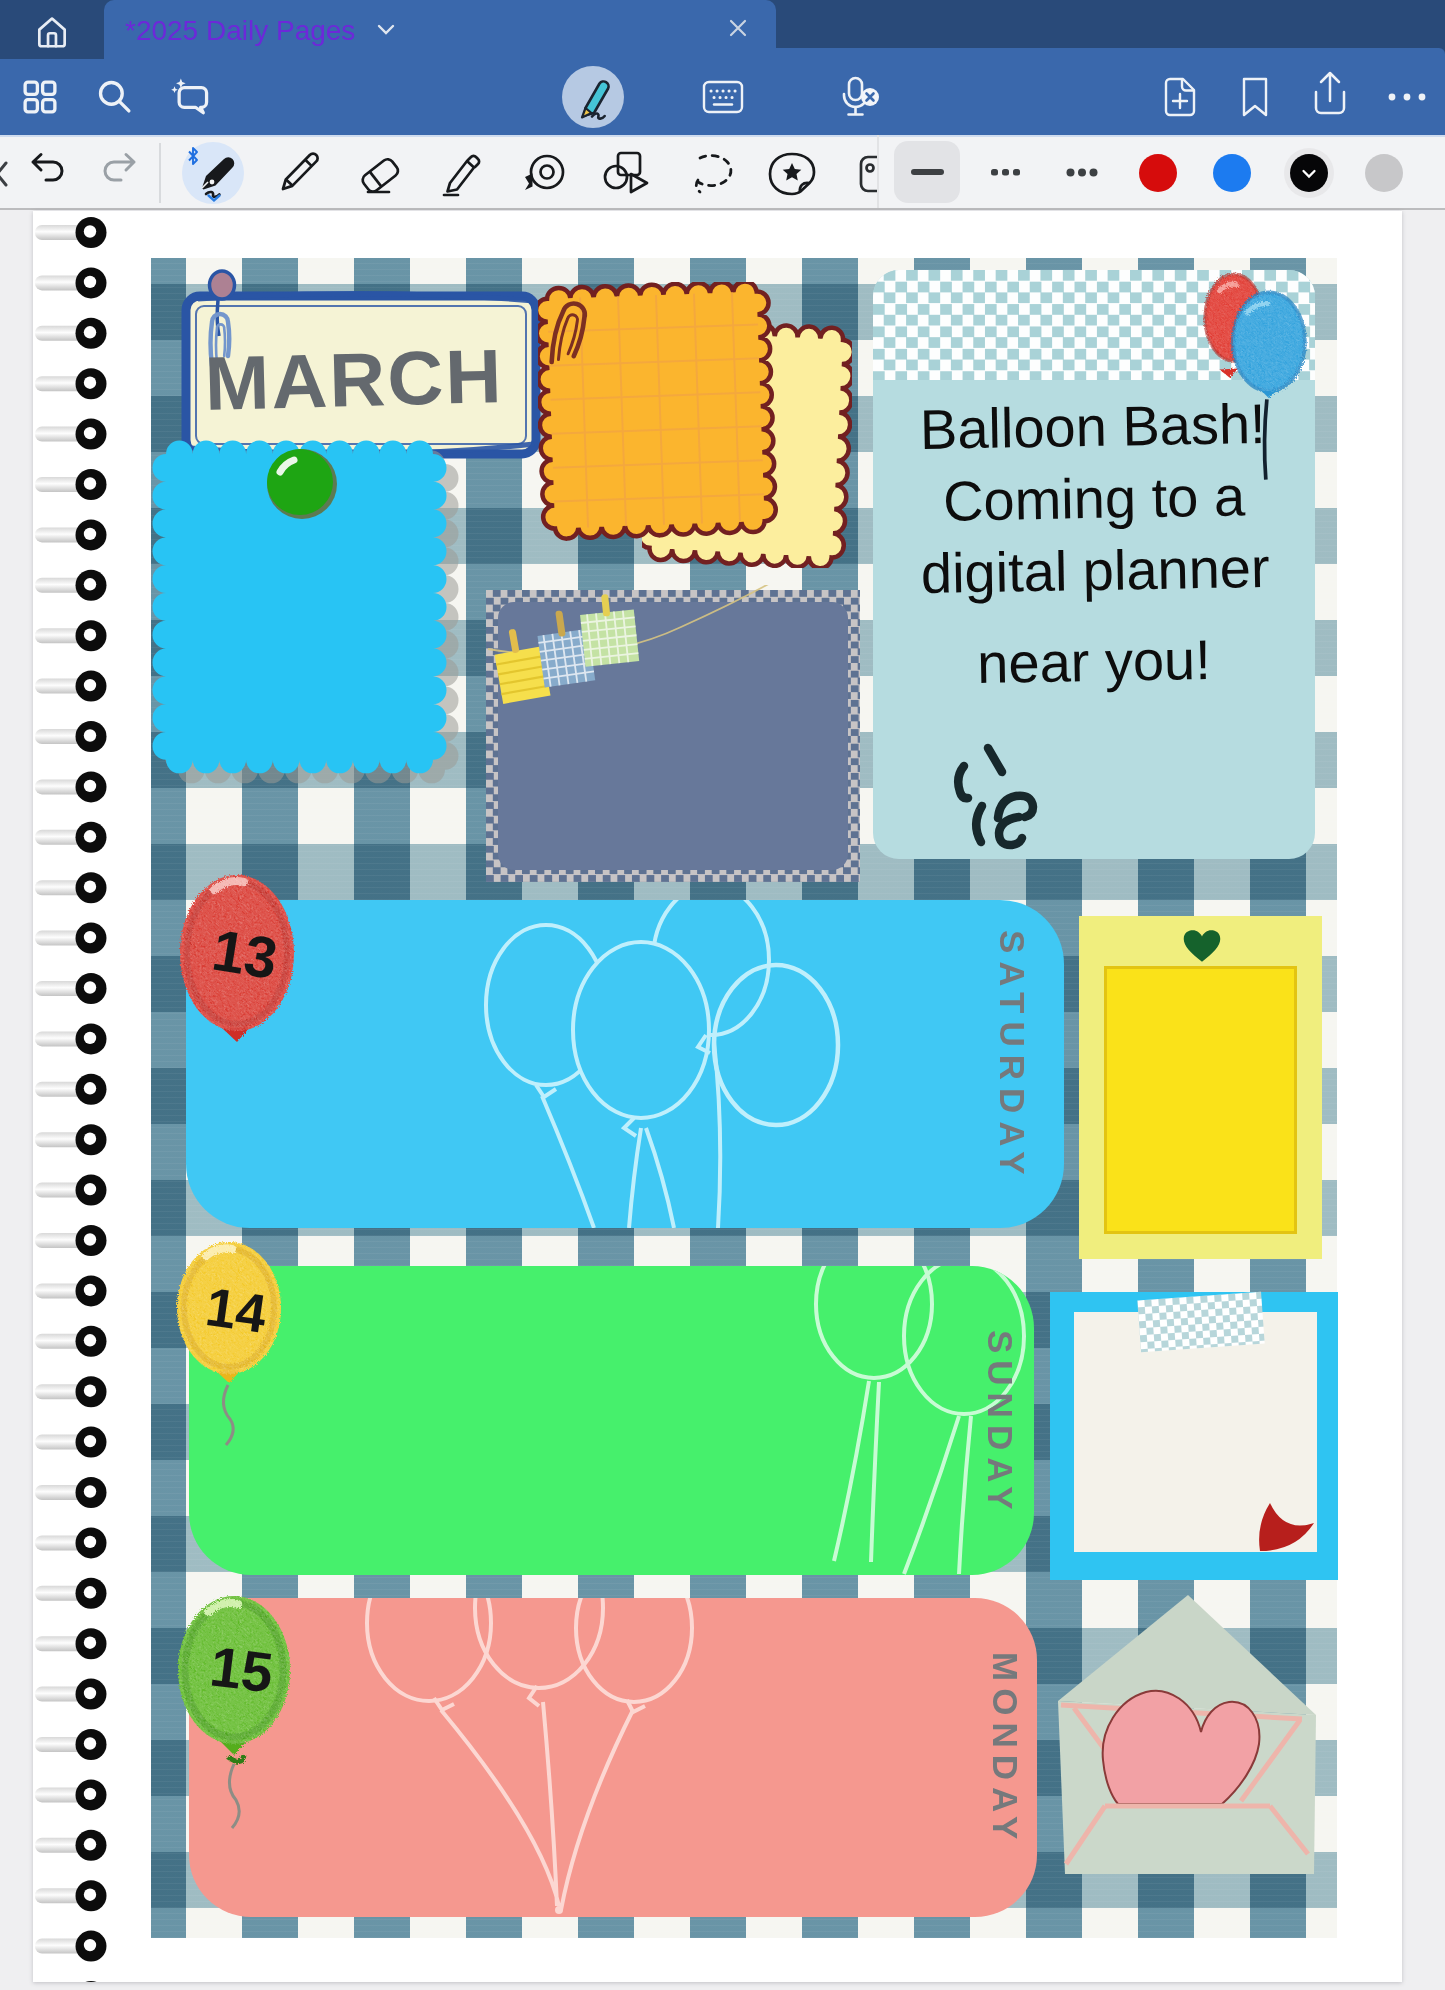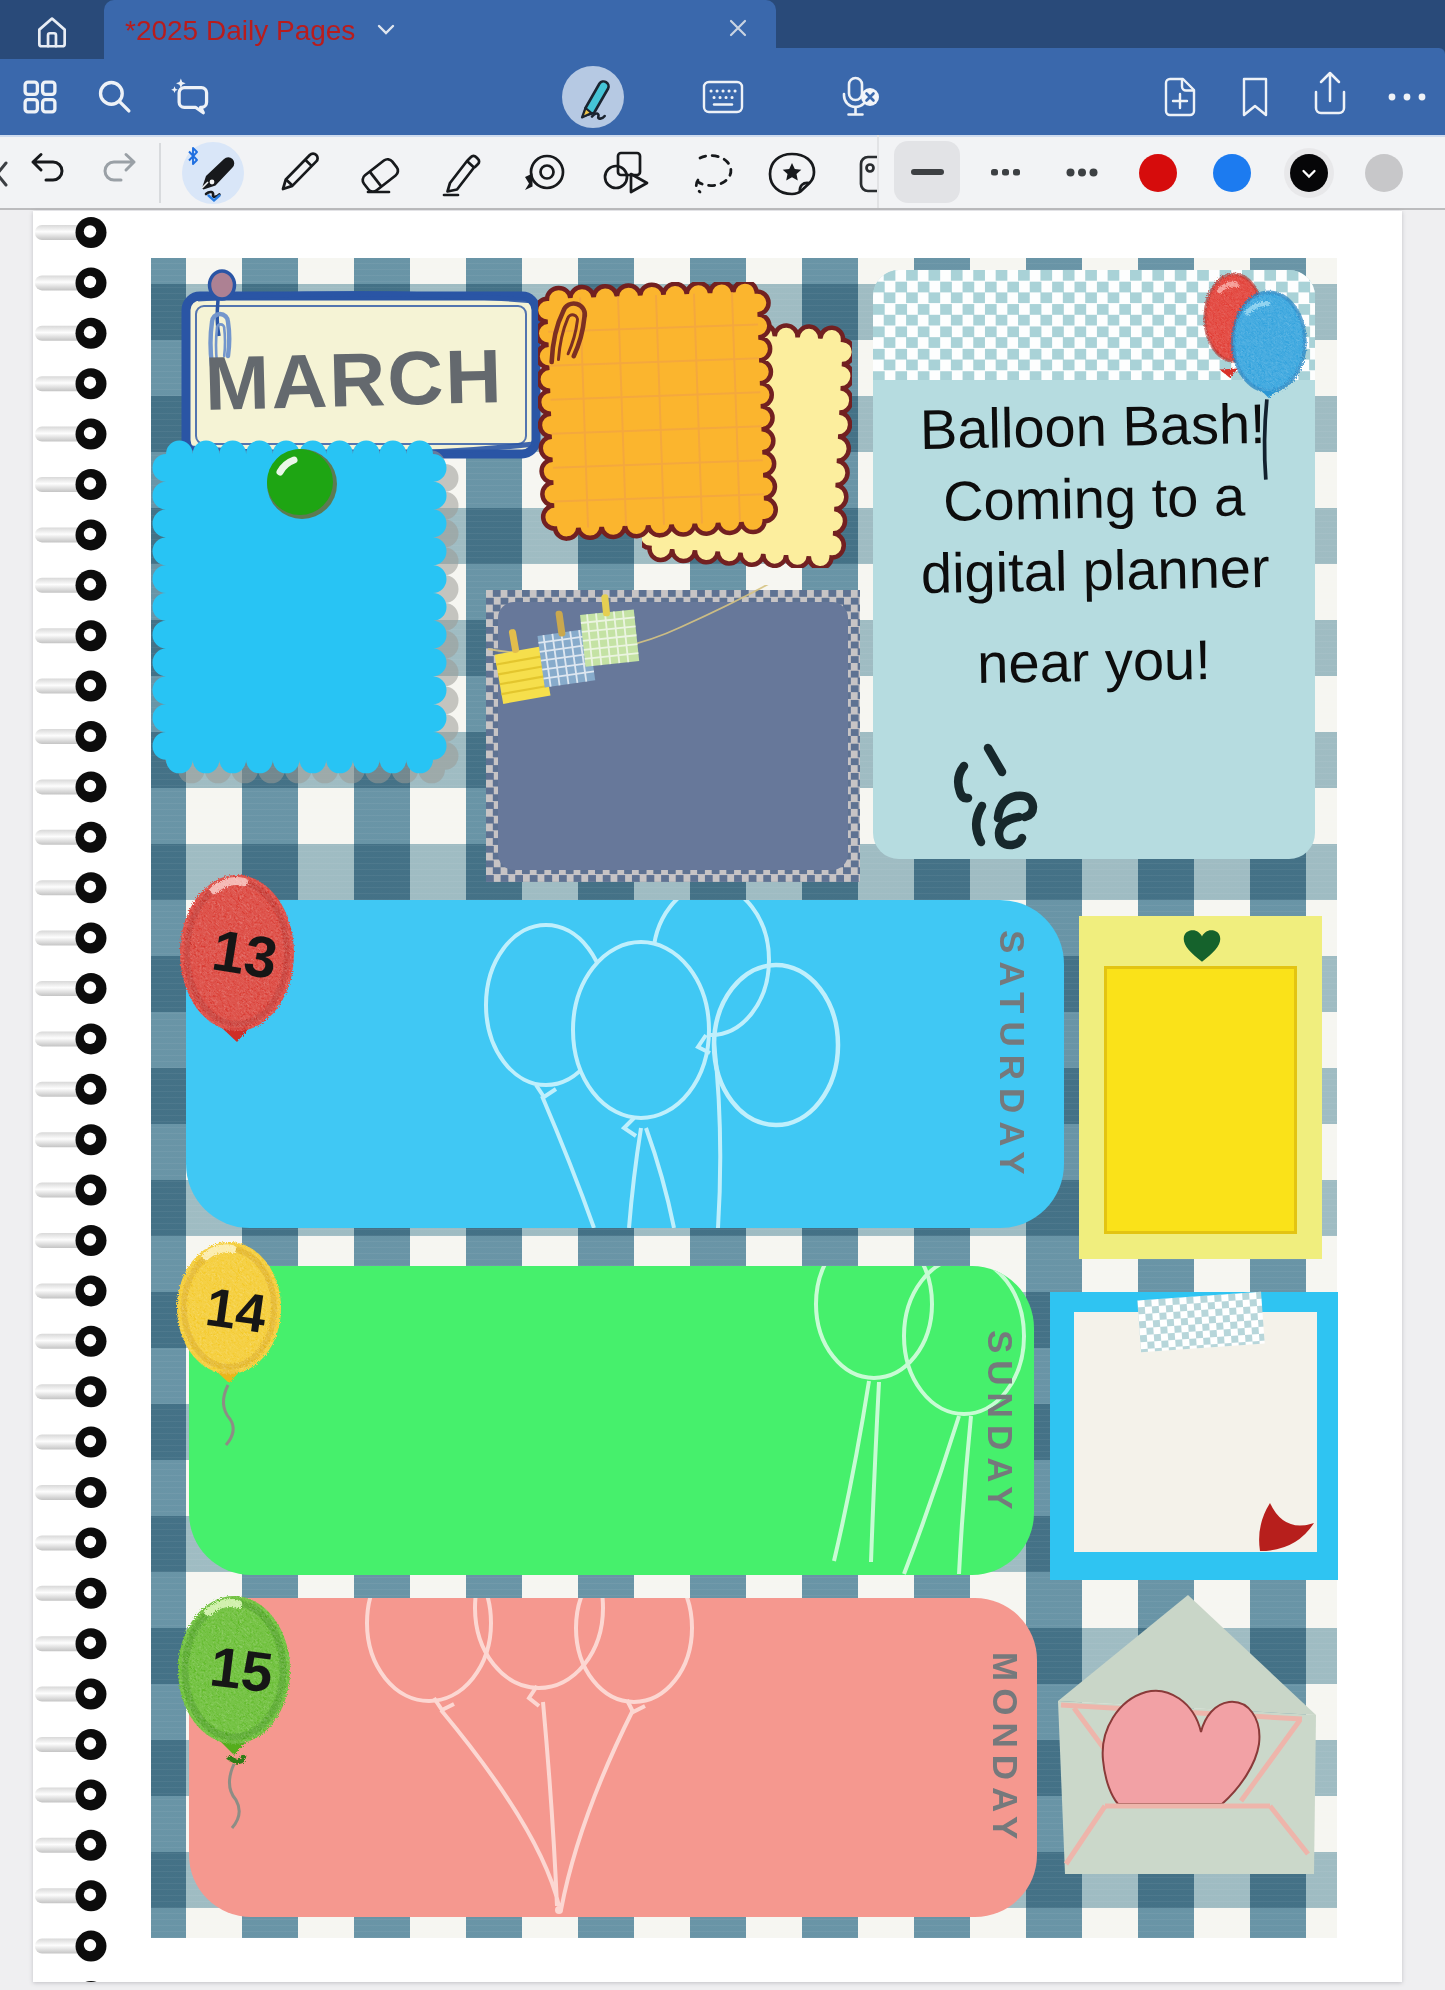--- a/index.html
+++ b/index.html
@@ -27,21 +27,21 @@
 <div class="abs" style="left:0;top:0;width:1445px;height:59px;background:#294a79;"></div>
 
 <div class="abs" style="left:104px;top:0;width:672px;height:59px;background:#3a68ac;border-radius:10px 10px 0 0;"></div>
 <div class="abs" style="left:776px;top:48px;width:669px;height:11px;background:#3a68ac;border-radius:0 6px 0 0;"></div>
 
 <svg class="abs" style="left:33px;top:13px;" width="38" height="38" viewBox="0 0 24 24" fill="none" stroke="#e8edf4" stroke-width="1.7" stroke-linecap="round" stroke-linejoin="round">
     <path d="M4 10.5 12 3.5 20 10.5 V19.5 a1.5 1.5 0 0 1 -1.5 1.5 H5.5 a1.5 1.5 0 0 1 -1.5 -1.5 Z"></path>
     <path d="M9.5 21 V14 a1.2 1.2 0 0 1 1.2 -1.2 H13.3 a1.2 1.2 0 0 1 1.2 1.2 V21"></path>
   </svg>
 
-<div class="abs" style="left:125px;top:15px;width:330px;font-size:28px;color:#b91c1c;">*2025 Daily Pages</div>
+<div class="abs" style="left:125px;top:15px;width:330px;font-size:28px;color:#6d28d9;">*2025 Daily Pages</div>
 
 <svg class="abs" style="left:375px;top:22px;" width="22" height="16" viewBox="0 0 22 16" fill="none" stroke="#dfe6ef" stroke-width="2.4" stroke-linecap="round">
     <path d="M4 4 L11 11 L18 4"></path>
   </svg>
 
 <svg class="abs" style="left:727px;top:17px;" width="22" height="22" viewBox="0 0 22 22" stroke="#c9d4e2" stroke-width="2.2" stroke-linecap="round">
     <path d="M4 4 L18 18 M18 4 L4 18"></path>
   </svg>
 
 <div class="abs" style="left:0;top:59px;width:1445px;height:76px;background:#3a68ac;"></div>

